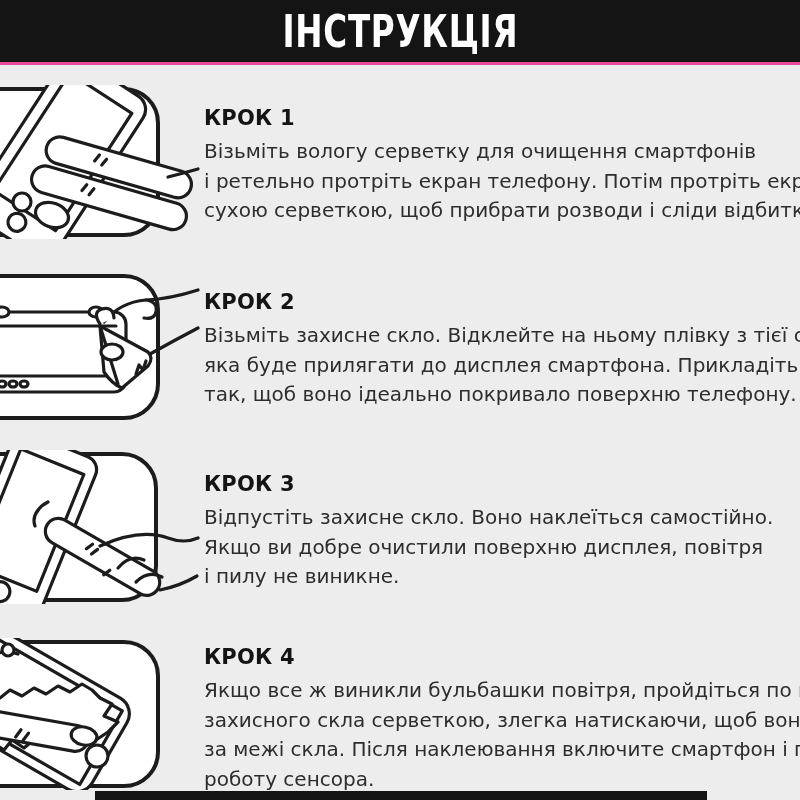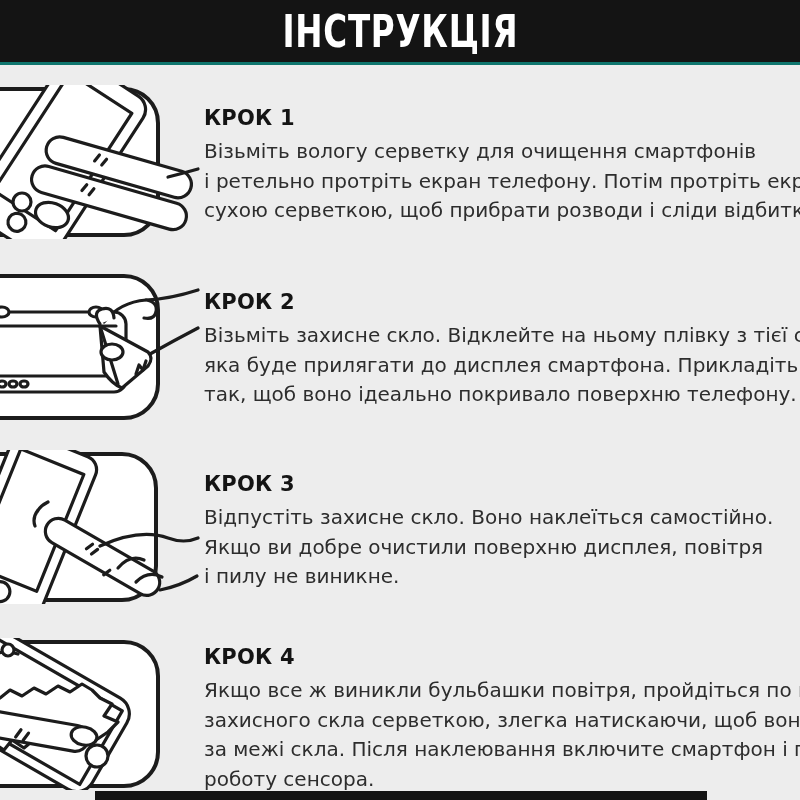--- a/index.html
+++ b/index.html
@@ -3,21 +3,21 @@
 <meta charset="utf-8">
 <style>
   html,body{margin:0;padding:0;}
   body{
     width:800px;height:800px;position:relative;overflow:hidden;
     background:#ededed;
     font-family:"DejaVu Sans","Liberation Sans",sans-serif;
   }
   .banner{
     position:absolute;left:0;top:0;width:800px;height:62px;
-    background:#141414;border-bottom:3px solid #0f766e;
+    background:#141414;border-bottom:3px solid #ec4899;
     display:flex;align-items:center;justify-content:center;
   }
   .banner h1{
     margin:0;color:#fff;font-size:44px;font-weight:bold;
     letter-spacing:1px;transform:scaleX(0.74);white-space:nowrap;
   }
   .illus{position:absolute;left:0;overflow:hidden;}
   .step-text{position:absolute;left:204px;width:650px;}
   .step-text h2{
     margin:0 0 7px 0;font-size:21px;font-weight:bold;color:#141414;

